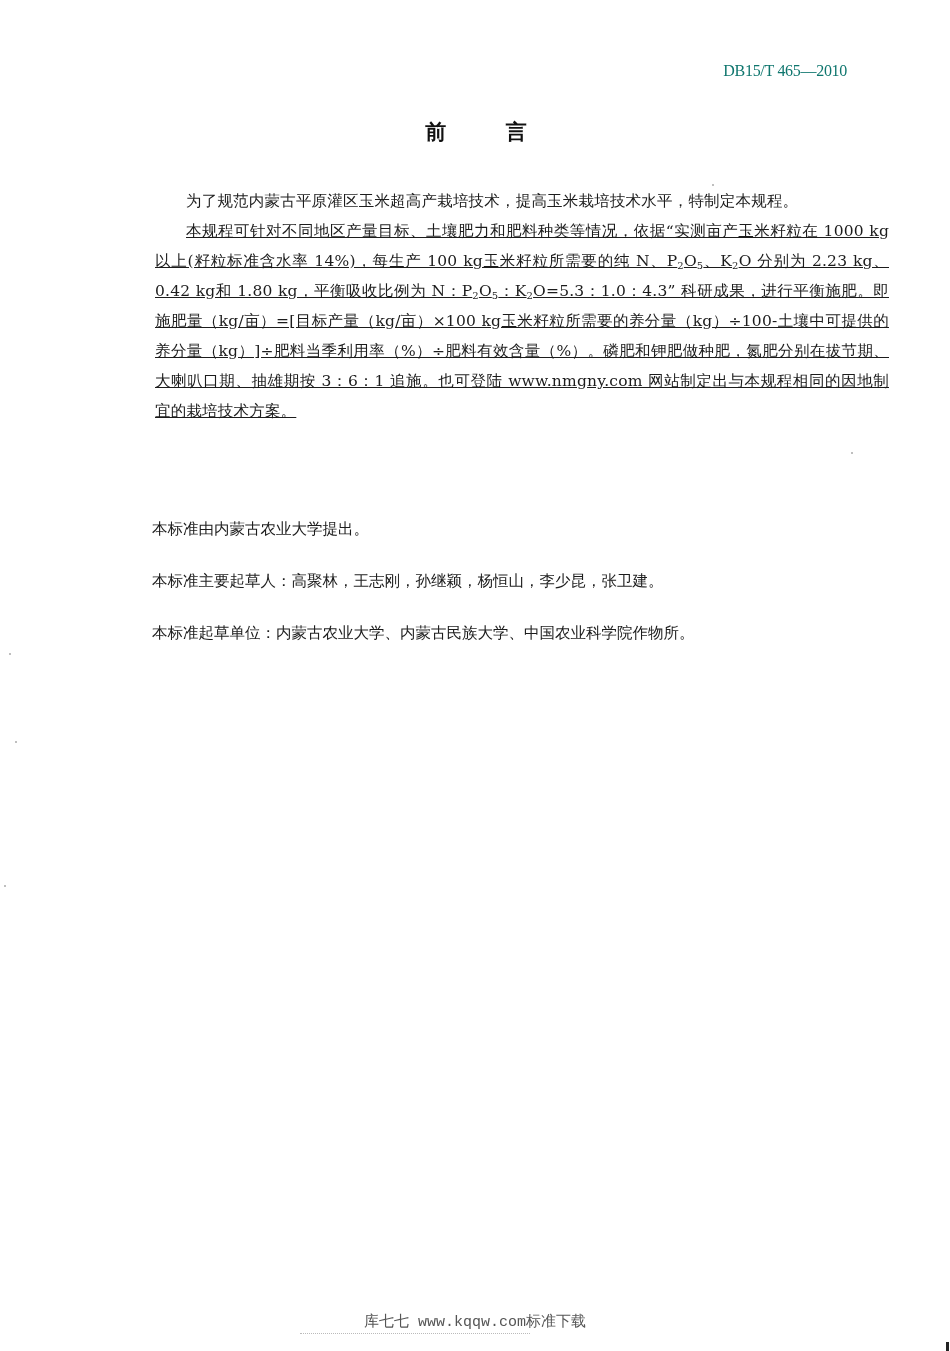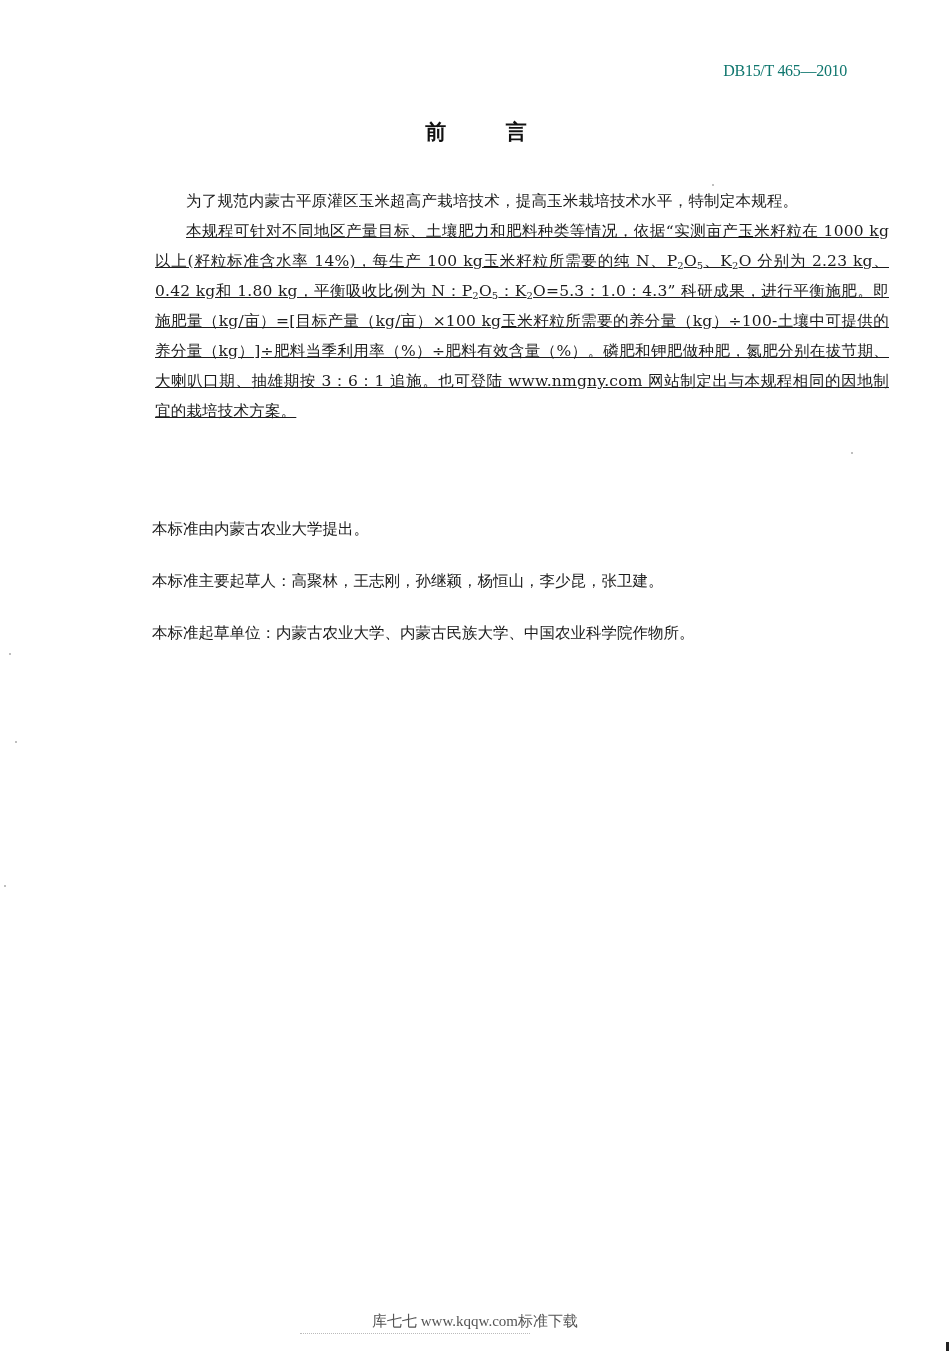--- a/index.html
+++ b/index.html
@@ -74,21 +74,21 @@
       font-size: 10px;
       vertical-align: -3px;
       line-height: 0;
     }
     .footer-watermark {
       position: absolute;
       top: 1312px;
       left: 0;
       width: 950px;
       text-align: center;
-      font-family: Liberation Serif, serif;
+      font-family: Liberation Mono, monospace;
       font-size: 15px;
       color: #555;
     }
     .scan-dots {
       position: absolute;
       top: 1333px;
       left: 300px;
       width: 230px;
       height: 1px;
       border-top: 1px dotted #bbb;

